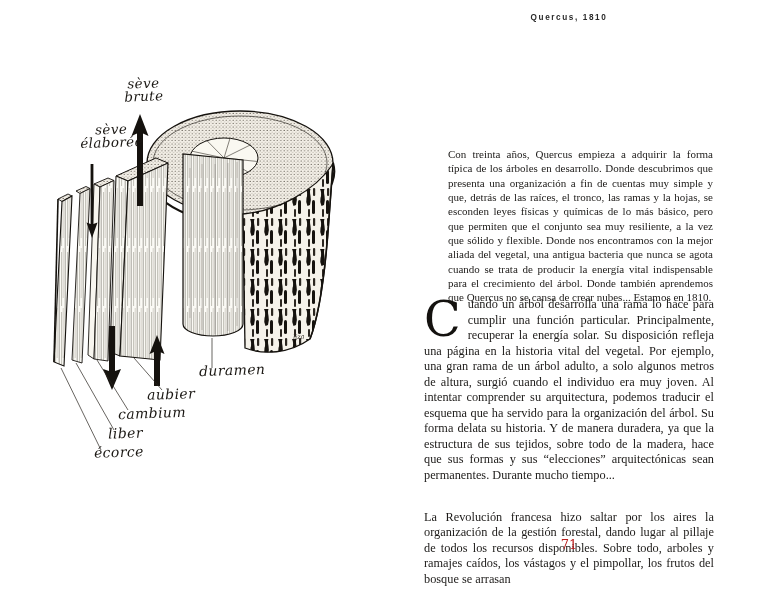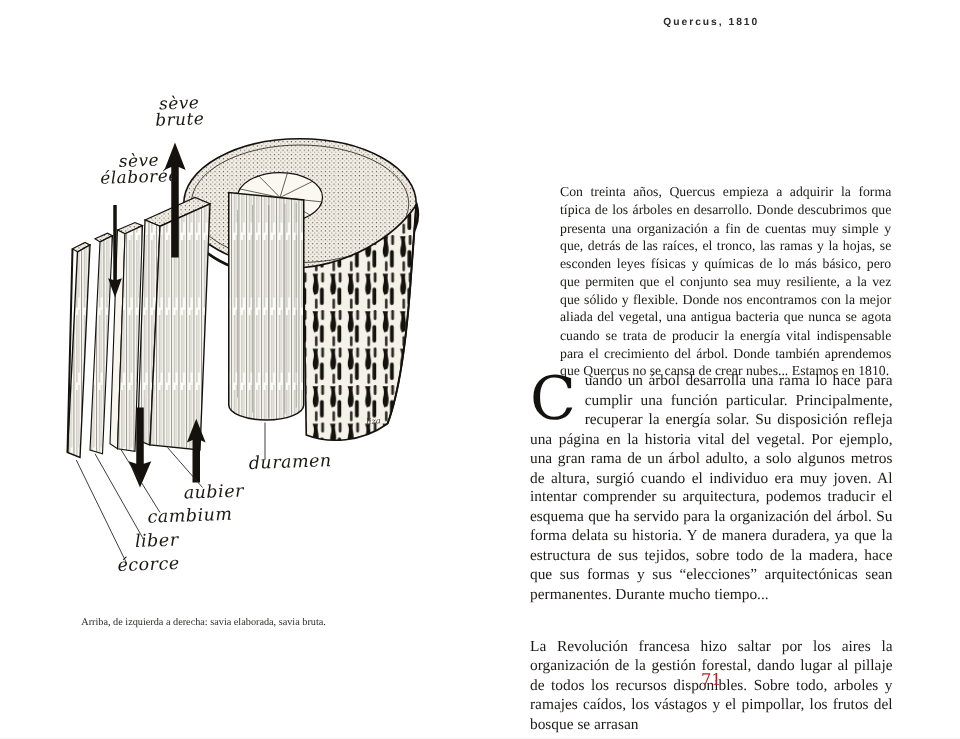--- a/index.html
+++ b/index.html
@@ -159,21 +159,20 @@
       <div>élaborée</div>
     </div>
     <div class="hand-label" id="label-duramen">duramen</div>
     <div class="hand-label" id="label-aubier">aubier</div>
     <div class="hand-label" id="label-cambium">cambium</div>
     <div class="hand-label" id="label-liber">liber</div>
     <div class="hand-label" id="label-ecorce">écorce</div>
     <div id="artist-signature">liza</div>
 
     <div id="left-caption">
-      <div>Arriba, de izquierda a derecha: savia elaborada, savia bruta.</div>
     </div>
   </div>
 
   <div class="page" id="right-page">
 
     <div id="chapter-header">Quercus, 1810</div>
 
     <div id="intro-italic">Con treinta años, Quercus empieza a adquirir la forma típica de los árboles en desarrollo. Donde descubrimos que presenta una organización a fin de cuentas muy simple y que, detrás de las raíces, el tronco, las ramas y la hojas, se esconden leyes físicas y químicas de lo más básico, pero que permiten que el conjunto sea muy resiliente, a la vez que sólido y flexible. Donde nos encontramos con la mejor aliada del vegetal, una antigua bacteria que nunca se agota cuando se trata de producir la energía vital indispensable para el crecimiento del árbol. Donde también aprendemos que Quercus no se cansa de crear nubes... Estamos en 1810.</div>
 
     <div id="body-text">

